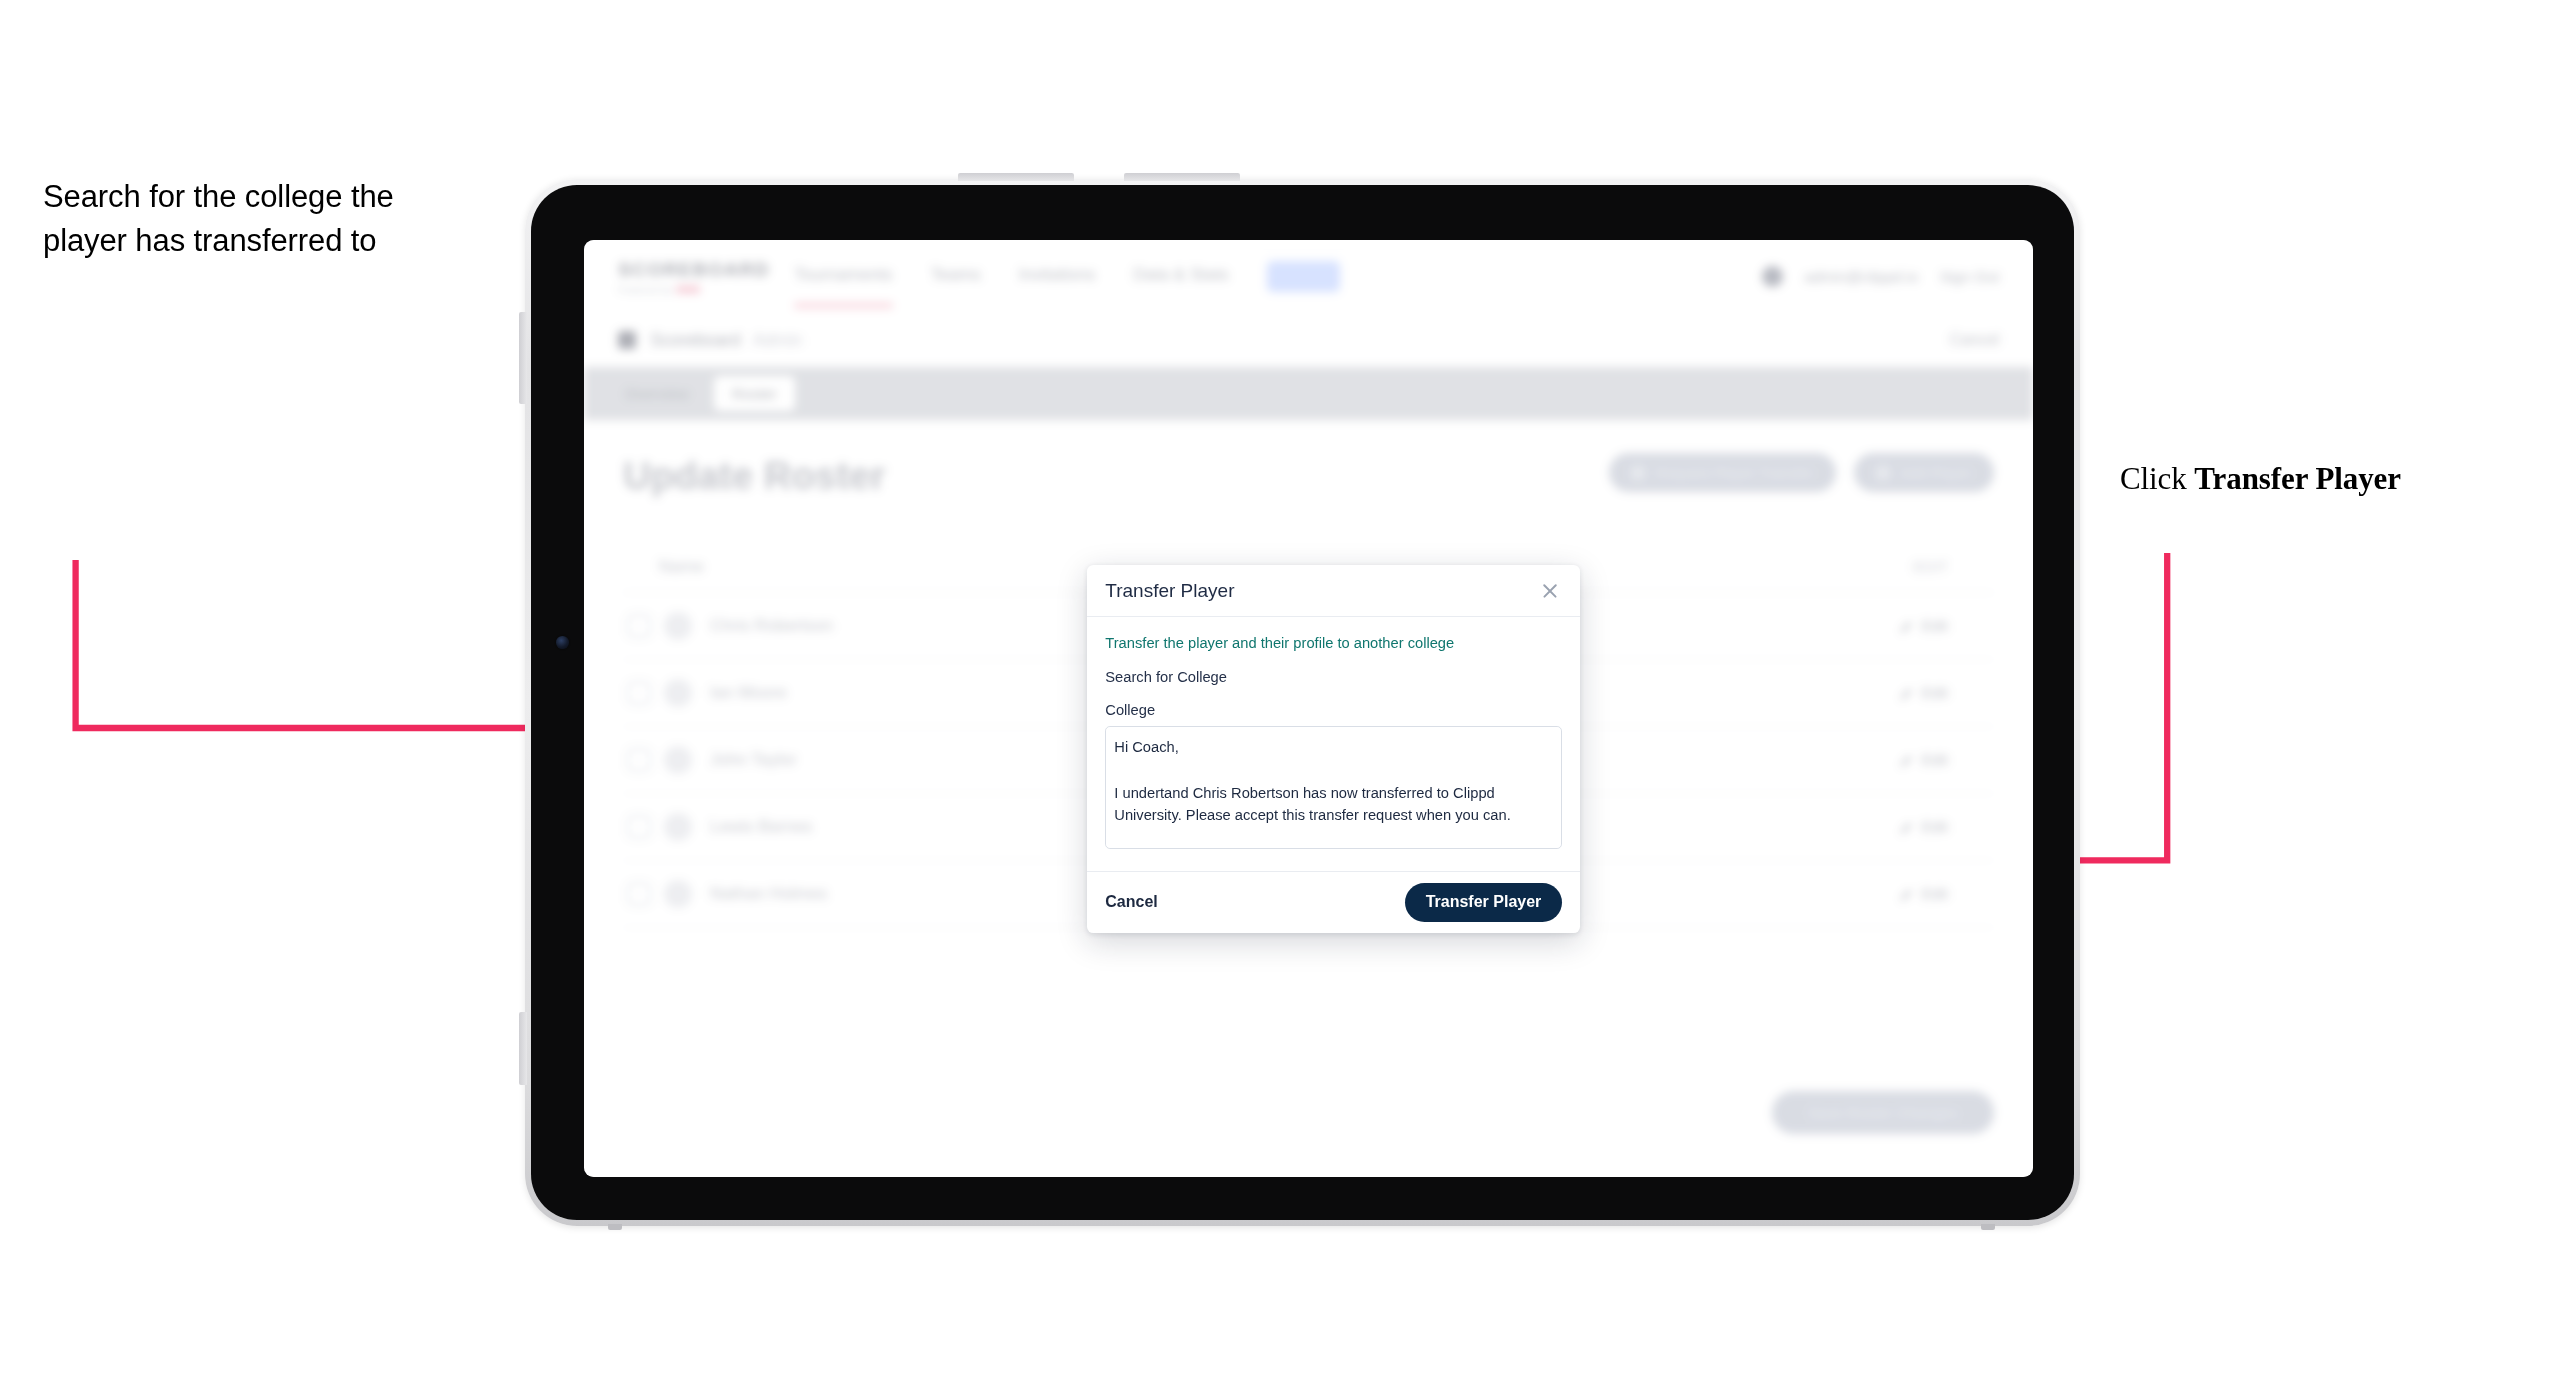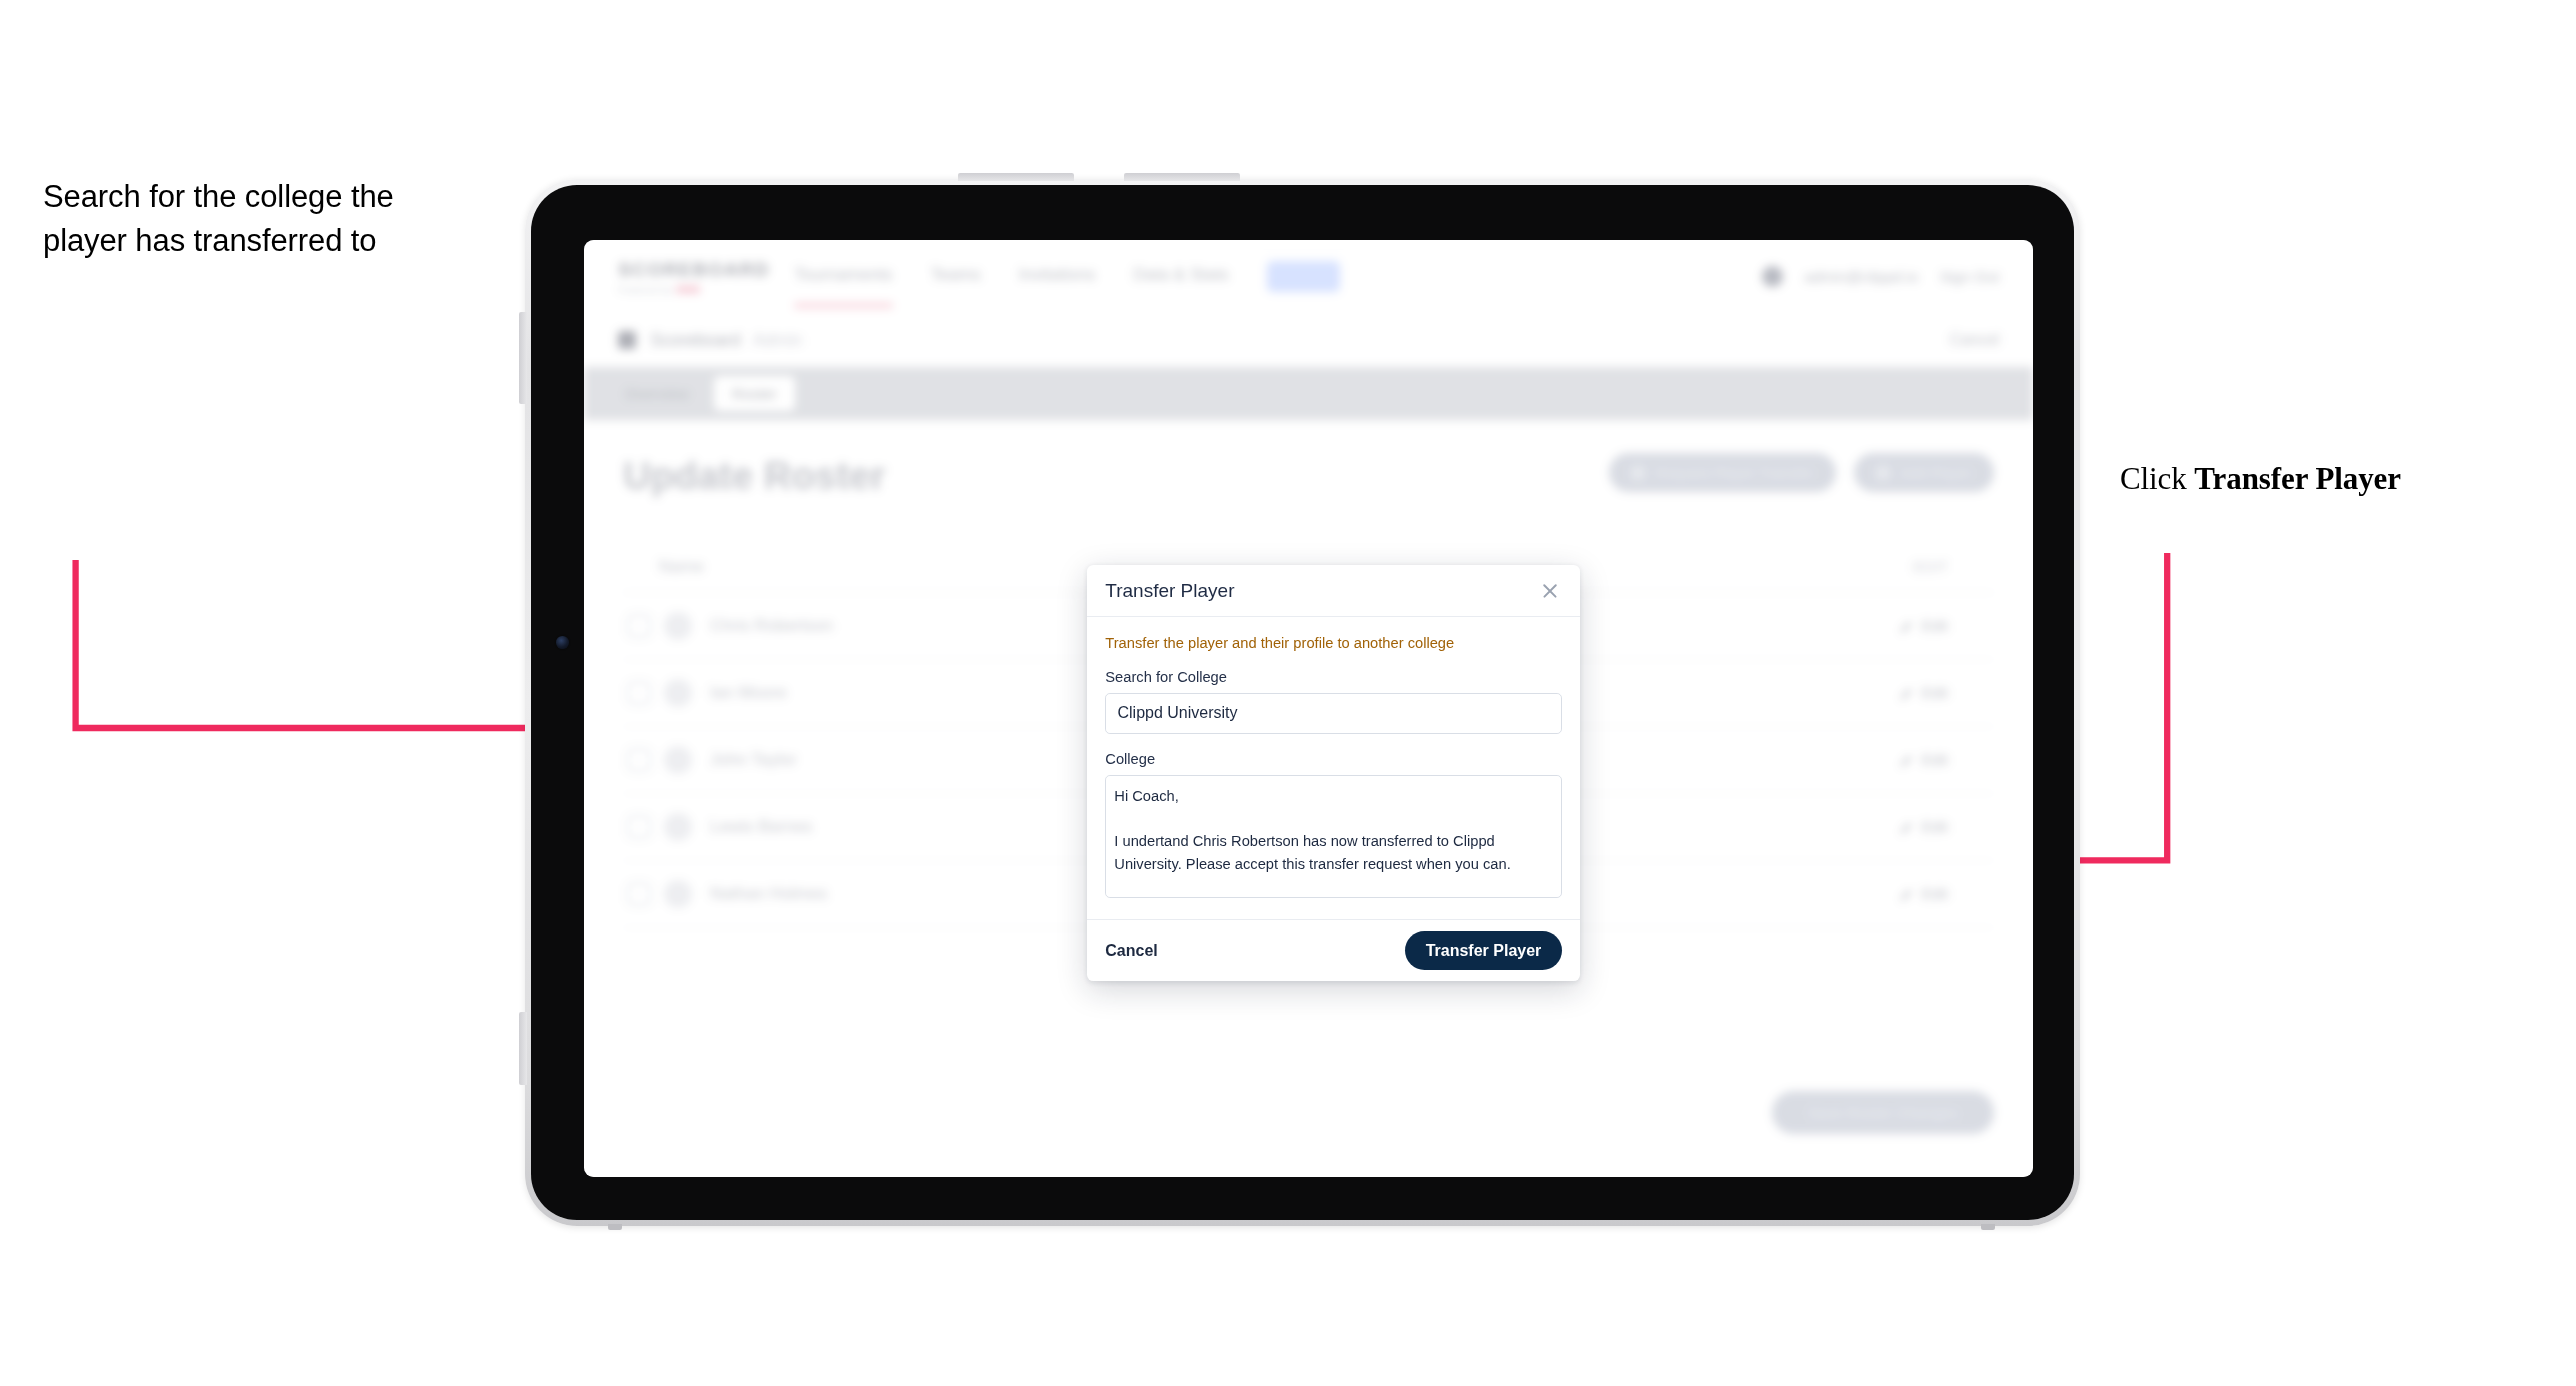--- a/index.html
+++ b/index.html
@@ -335,21 +335,21 @@
     left: 2.8px; top: 11.2px;
     width: 18px; height: 1.7px;
     background: #9aa2b0;
     border-radius: 1.4px;
   }
   #modal-close::before { transform: rotate(45deg); }
   #modal-close::after  { transform: rotate(-45deg); }
 
   #modal-body { padding: 18px 18px 19.6px 18px; }
   #modal-desc {
-    font-size: 14.7px; color: #a16207; margin-bottom: 18px;
+    font-size: 14.7px; color: #0f766e; margin-bottom: 18px;
   }
   .field-label {
     font-size: 14.7px; color: #243049; font-weight: 500;
     margin-bottom: 7.7px;
   }
   #college-input {
     width: 100%; height: 41px;
     border: 0.7px solid #d9dee6;
     border-radius: 4.9px;
     padding: 0 11.2px;
@@ -551,21 +551,20 @@
           <div id="modal-header">
             <div id="modal-title">Transfer Player</div>
             <div id="modal-close"></div>
           </div>
 
           <div id="modal-body">
             <div id="modal-desc">Transfer the player and their profile to another college</div>
 
             <div>
               <div class="field-label">Search for College</div>
-              <input id="college-input" type="text" value="Clippd University" style="">
             </div>
 
             <div id="field-message-wrap">
               <div class="field-label">College</div>
               <textarea id="message-input" style="">Hi Coach,
 
 I undertand Chris Robertson has now transferred to Clippd University. Please accept this transfer request when you can.</textarea>
             </div>
           </div>
 

